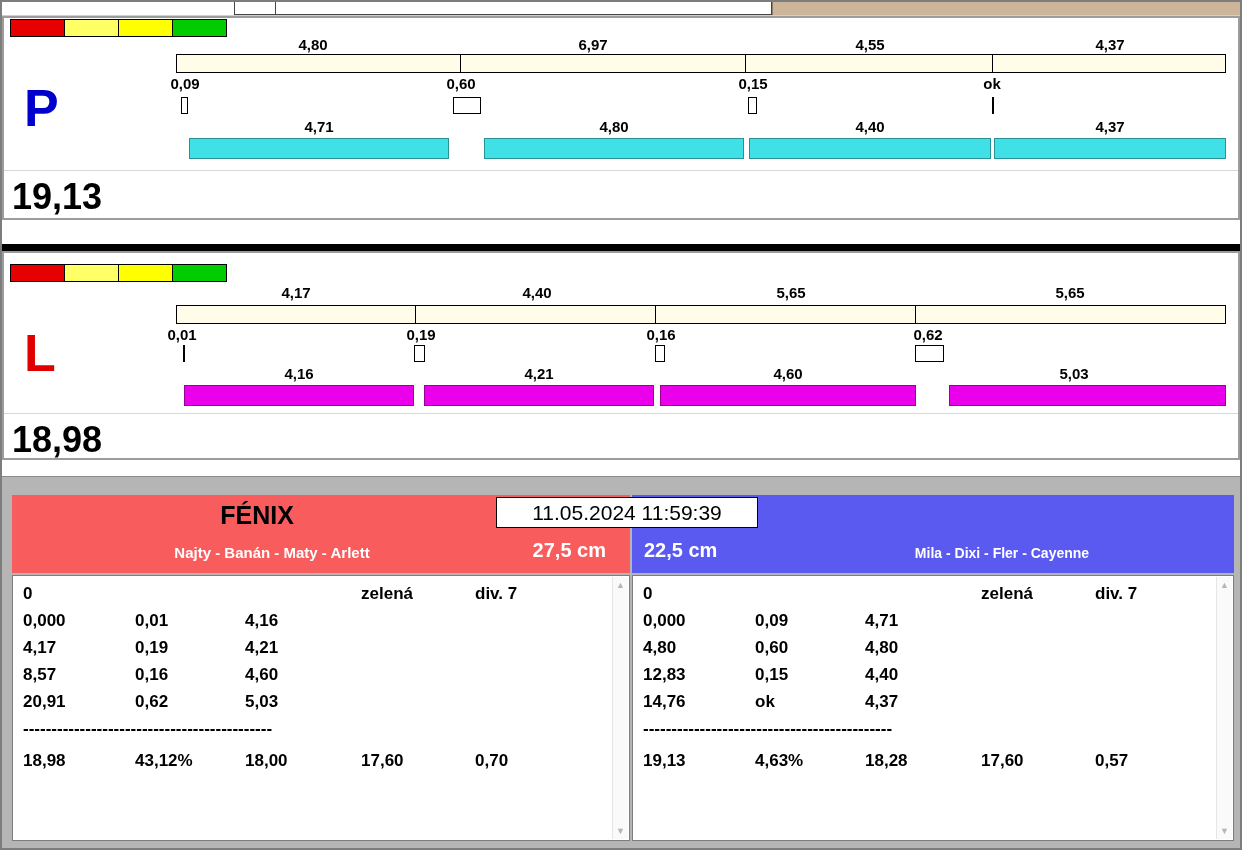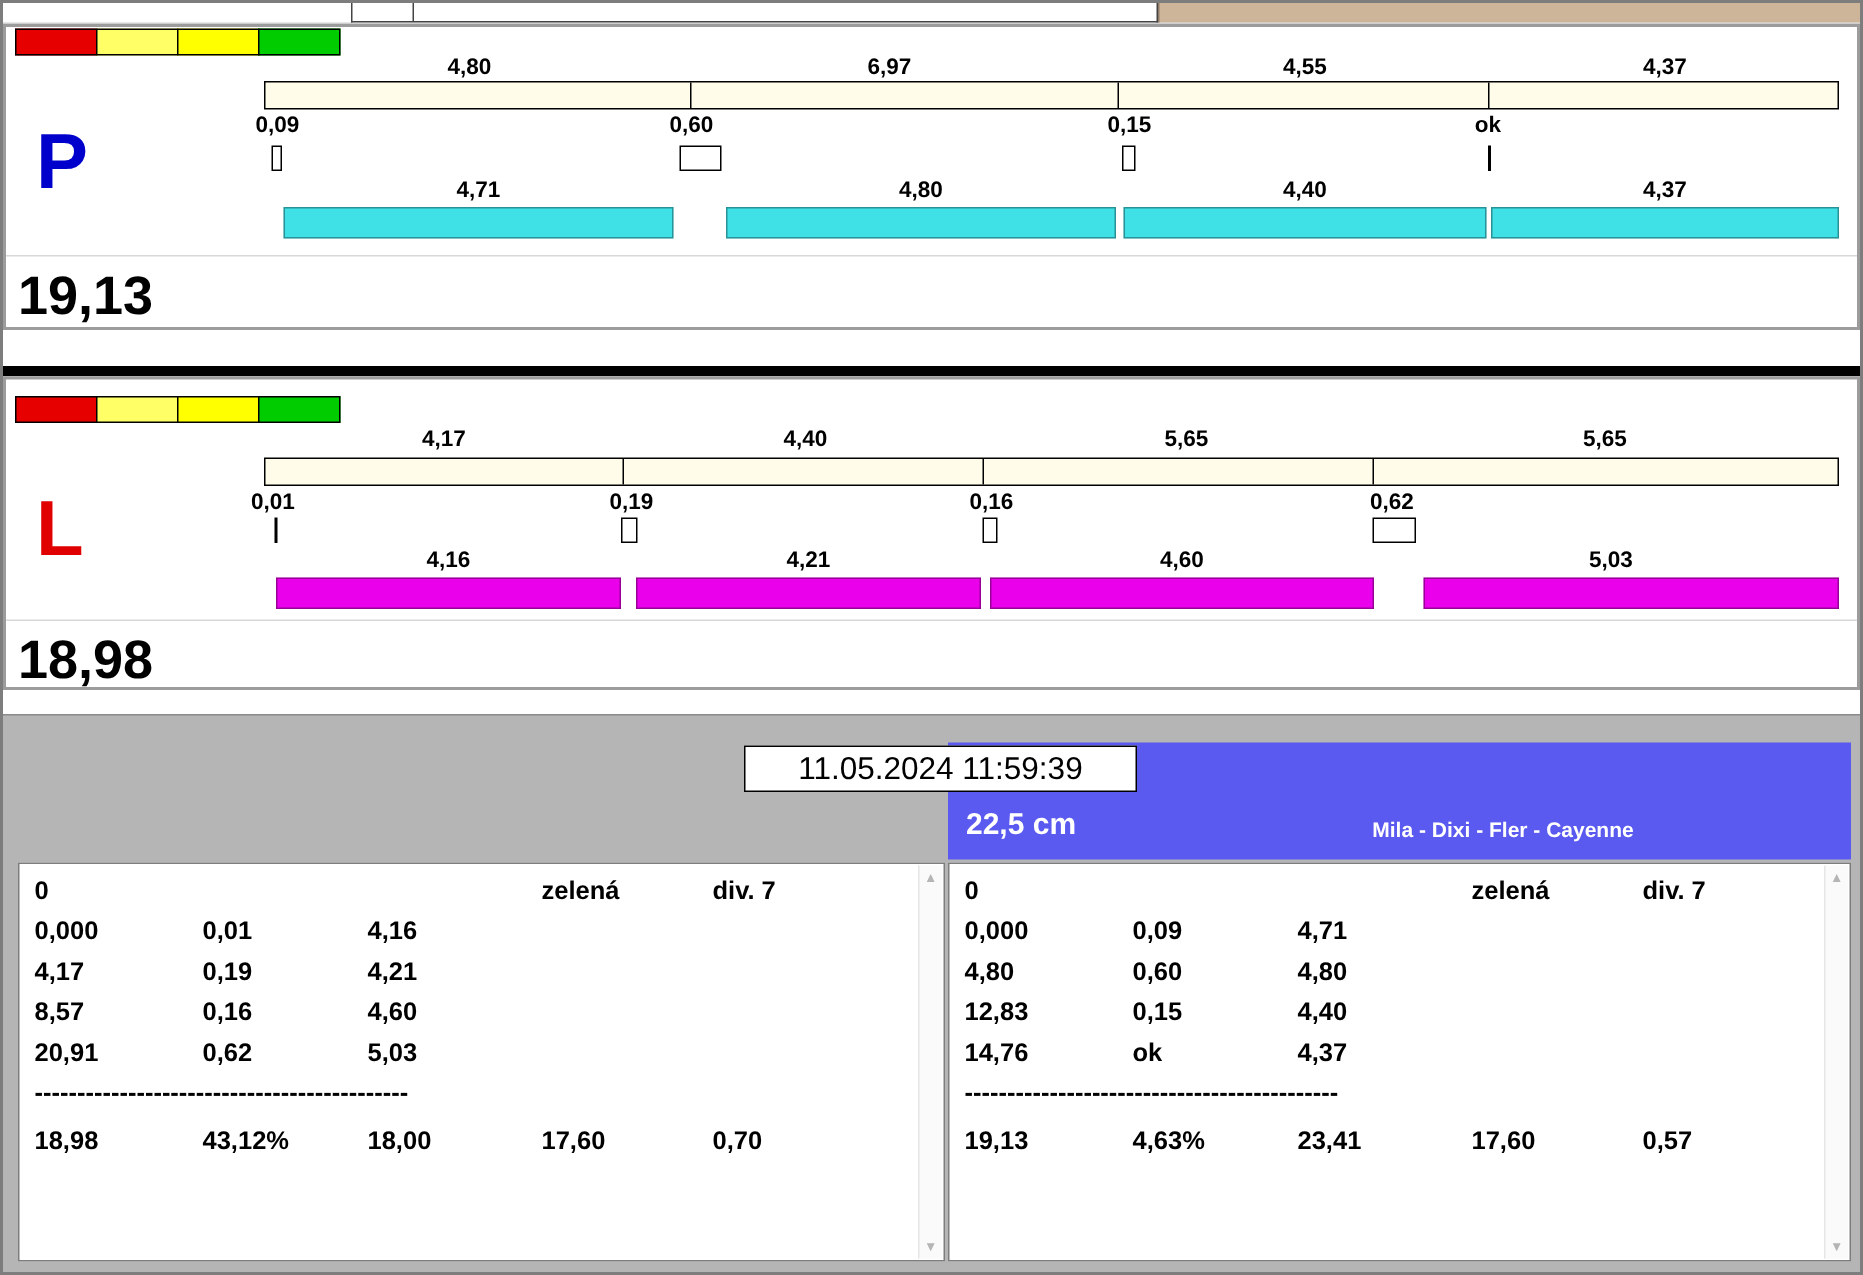--- a/index.html
+++ b/index.html
@@ -168,20 +168,25 @@
     <div class="runbar magenta" style="left:945px;top:132px;width:277px"></div>
 
     <div class="lane-sep" style="top:160px"></div>
     <div class="lane-total" style="top:166px">18,98</div>
   </div>
 
   <div class="gap2"></div>
 
   <div class="results">
 
+    <div class="team-header left-header">
+      <div class="team-name">FÉNIX</div>
+      <div class="team-dogs">Najty - Banán - Maty - Arlett</div>
+      <div class="team-height">27,5 cm</div>
+    </div>
 
     <div class="team-header right-header">
       <div class="team-dogs">Mila - Dixi - Fler - Cayenne</div>
       <div class="team-height">22,5 cm</div>
     </div>
 
     <div class="datetime-box">11.05.2024 11:59:39</div>
 
     <div class="result-area left-area">
       <div class="rrow">
@@ -250,21 +255,21 @@
         <span class="cell c0">14,76</span>
         <span class="cell c1">ok</span>
         <span class="cell c2">4,37</span>
       </div>
       <div class="rrow sep">
         <span class="cell c0">--------------------------------------------</span>
       </div>
       <div class="rrow summary">
         <span class="cell c0">19,13</span>
         <span class="cell c1">4,63%</span>
-        <span class="cell c2">23,41</span>
+        <span class="cell c2">18,28</span>
         <span class="cell c3">17,60</span>
         <span class="cell c4">0,57</span>
       </div>
       <div class="vscroll">
         <div class="varrow up">▲</div>
         <div class="varrow down">▼</div>
       </div>
     </div>
 
   </div>

